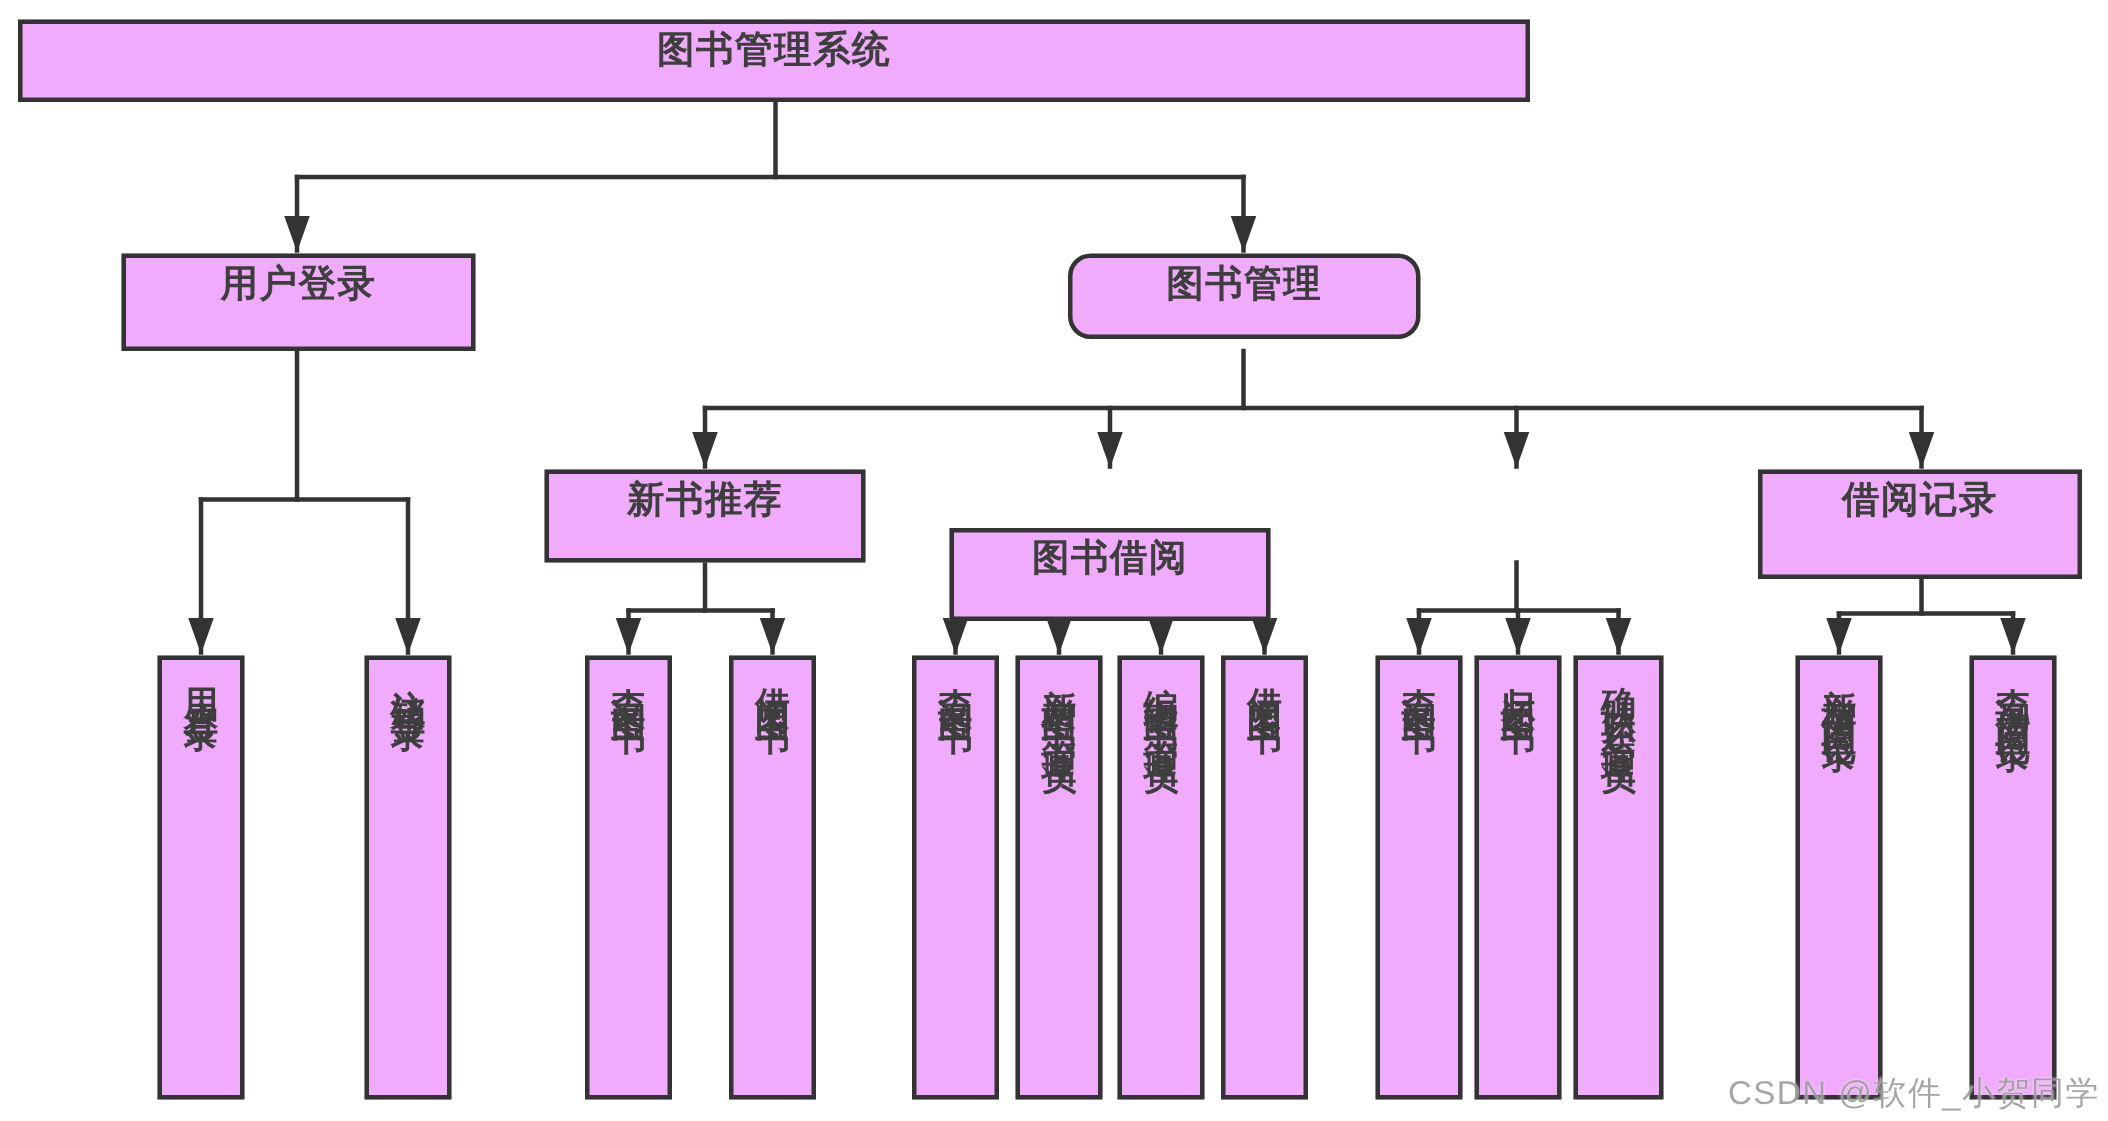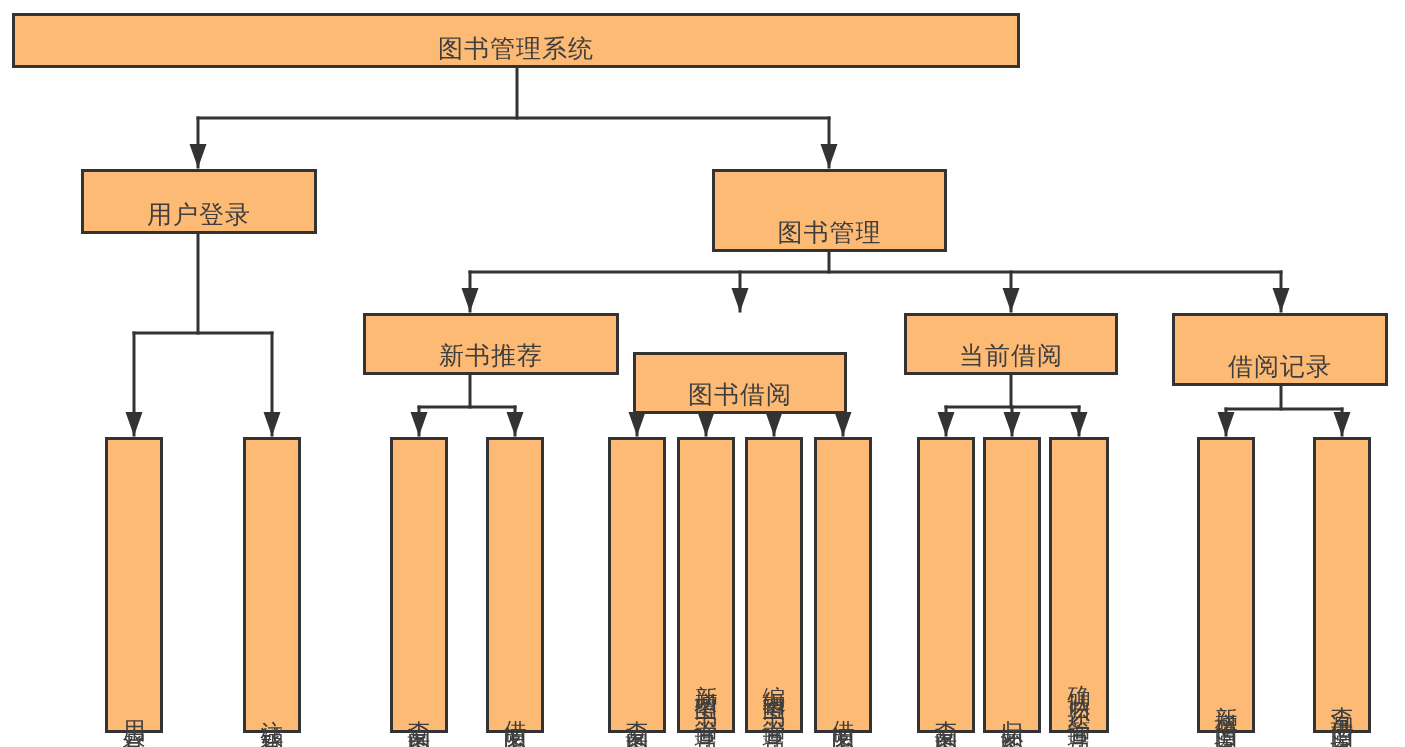--- a/index.html
+++ b/index.html
@@ -20,41 +20,42 @@
     stroke: #333333;
     stroke-width: 3;
     fill: none;
     stroke-linecap: square;
   }
   .arrowed { marker-end: url(#arw); }
   .box {
     position: absolute;
     box-sizing: border-box;
     border: 3px solid #333333;
-    background: #fdba74;
+    background: #f0abfc;
     color: #3e3e3e;
     display: flex;
-    align-items: flex-end;
+    align-items: flex-start;
     justify-content: center;
     text-align: center;
+    font-weight: bold;
   }
   .hbox { font-size: 25px; letter-spacing: 1px; }
   .vbox { top: 437px; width: 58px; height: 296px; }
   .vtext {
     writing-mode: vertical-rl;
     text-orientation: mixed;
     font-size: 23px;
     letter-spacing: 7px;
     line-height: 1;
   }
   
   .b-root     { left: 12px;   top: 13px;  width: 1008px; height: 55px; }
   .b-userlog  { left: 81px;   top: 169px; width: 236px;  height: 65px; }
-  .b-bookmgmt { left: 712px;  top: 169px; width: 235px;  height: 83px; }
-  .b-newbook  { left: 363px;  top: 313px; width: 256px;  height: 62px; }
+  .b-bookmgmt { left: 712px;  top: 169px; width: 235px;  height: 57px; border-radius: 15px; }
+  .b-newbook  { left: 363px;  top: 313px; width: 214px;  height: 62px; }
   .b-borrow   { left: 633px;  top: 313px; width: 214px;  height: 62px; margin-top: 39px; }
   .b-current  { left: 904px;  top: 313px; width: 214px;  height: 62px; }
   .b-records  { left: 1172px; top: 313px; width: 216px;  height: 73px; }
   .b-l1  { left: 105px; }
   .b-l2  { left: 243px; }
   .b-l3  { left: 390px; }
   .b-l4  { left: 486px; }
   .b-l5  { left: 608px; }
   .b-l6  { left: 677px; }
   .b-l7  { left: 745px; }
@@ -138,23 +139,20 @@
   <div class="box hbox b-bookmgmt">
     <span>图书管理</span>
   </div>
 
   <div class="box hbox b-newbook">
     <span>新书推荐</span>
   </div>
   <div class="box hbox b-borrow">
     <span>图书借阅</span>
   </div>
-  <div class="box hbox b-current">
-    <span>当前借阅</span>
-  </div>
   <div class="box hbox b-records">
     <span>借阅记录</span>
   </div>
 
   <div class="box vbox b-l1">
     <span class="vtext">用户登录</span>
   </div>
   <div class="box vbox b-l2">
     <span class="vtext">注销登录</span>
   </div>
@@ -189,14 +187,15 @@
     <span class="vtext">确认归还（管理员）</span>
   </div>
 
   <div class="box vbox b-l12">
     <span class="vtext">新增借阅记录</span>
   </div>
   <div class="box vbox b-l13">
     <span class="vtext">查询借阅记录</span>
   </div>
 
+  <div class="watermark">CSDN @软件_小贺同学</div>
 
 </div>
 
 </body></html>

